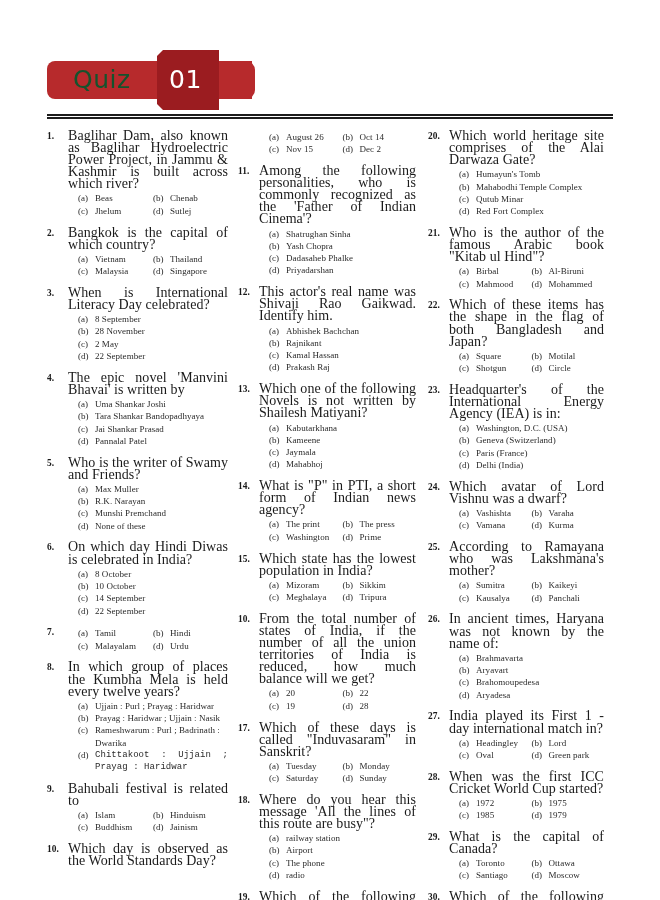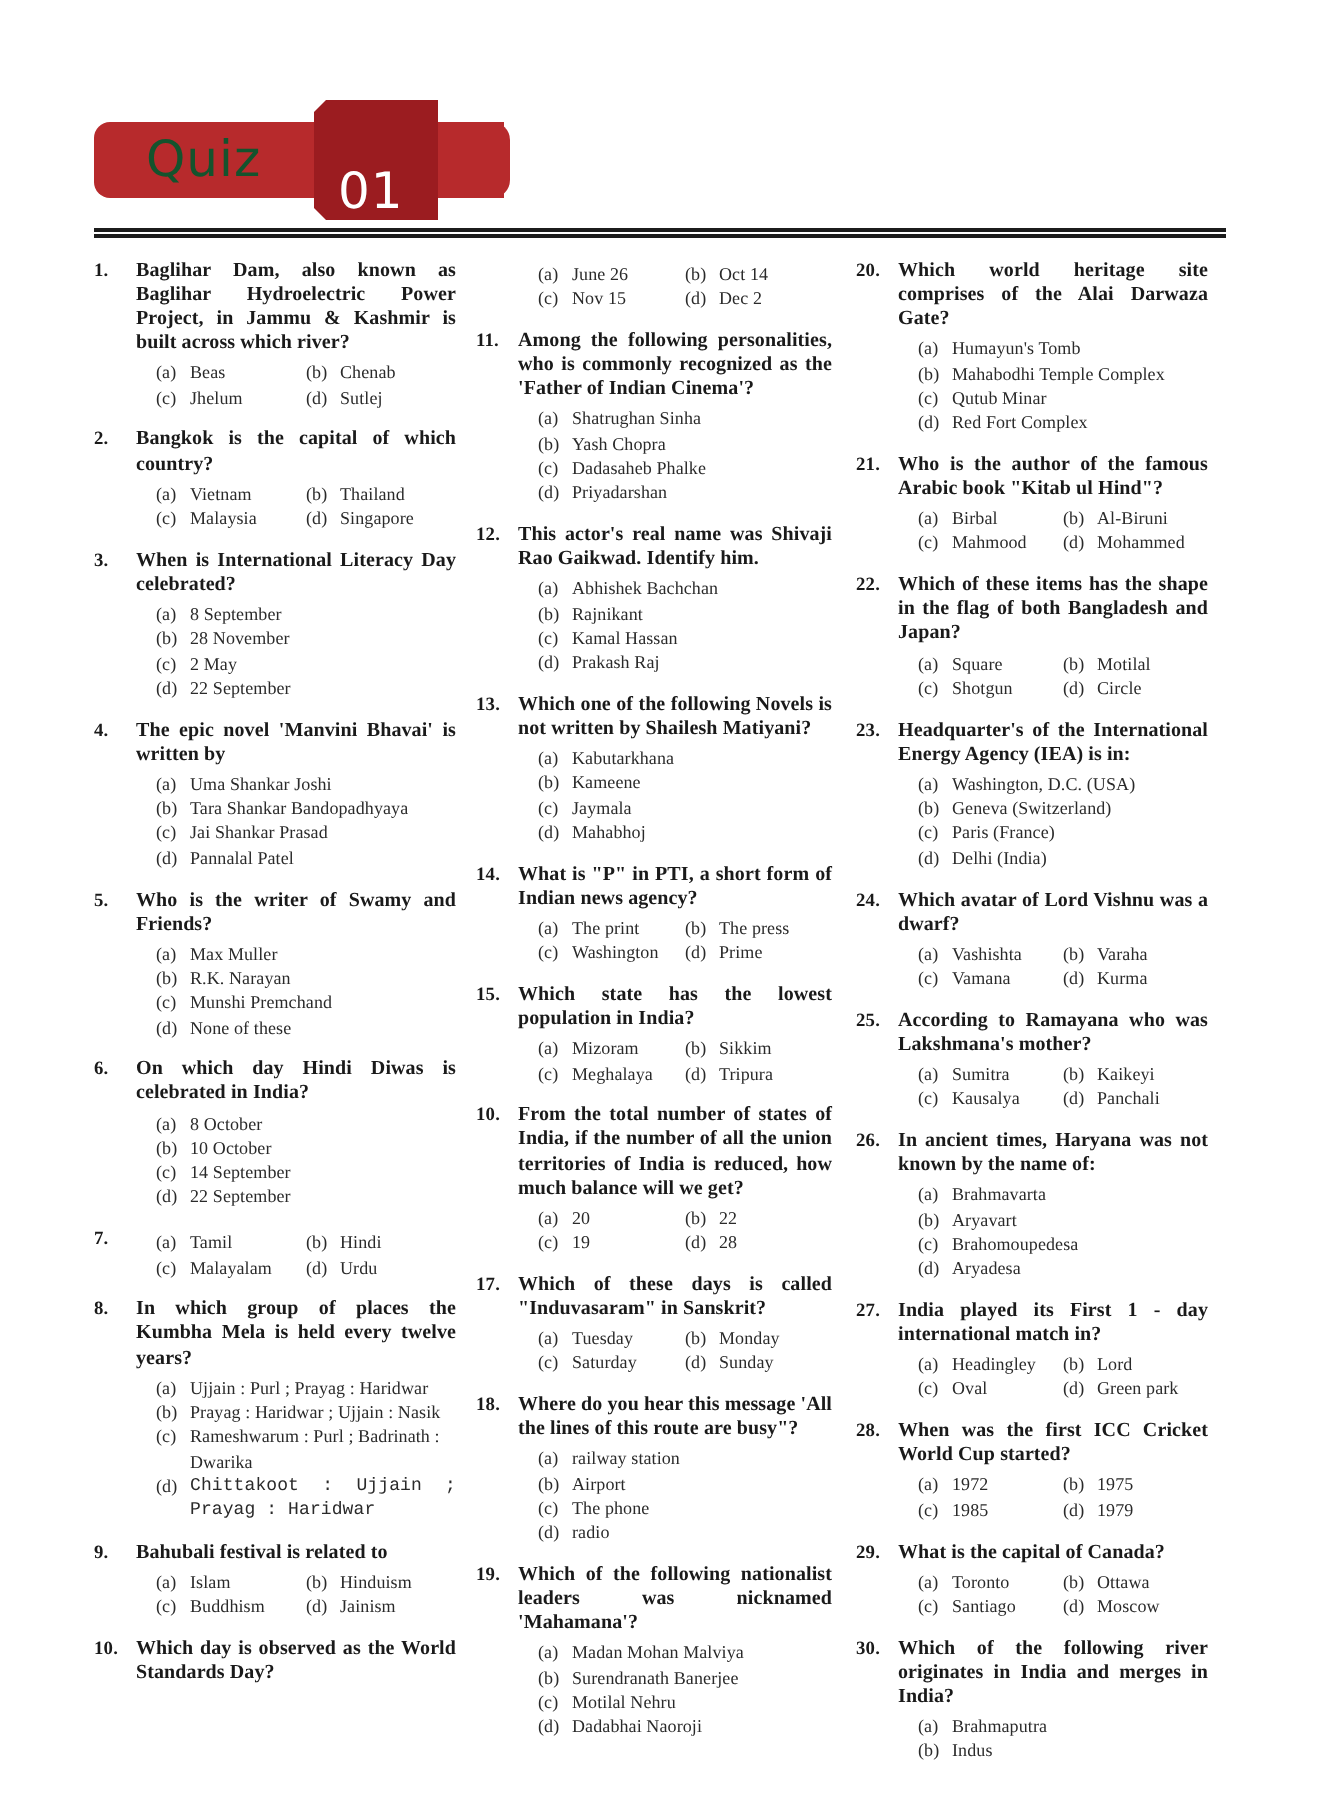--- a/index.html
+++ b/index.html
@@ -71,21 +71,20 @@
   .banner-num {
     position: absolute;
     left: 122px;
     top: 13px;
     font-family: "DejaVu Sans", "Liberation Sans", sans-serif;
     font-size: 25px;
     font-weight: 400;
     color: #ffffff;
     line-height: 34px;
     letter-spacing: 0.5px;
-    margin-top: 16px;
   }
 
   .rule {
     width: 100%;
     height: 5px;
     border-top: 2px solid #1c1c1c;
     border-bottom: 2px solid #1c1c1c;
     box-sizing: border-box;
     margin-top: 2px;
     margin-bottom: 11px;
@@ -117,22 +116,22 @@
     font-size: 9.4px;
     line-height: 12.1px;
     text-align: left;
     letter-spacing: 0.1px;
   }
   .q-body {
     flex: 1 1 auto;
     min-width: 0;
   }
   .q-text {
-    font-weight: bold;
-    font-size: 10px;
+    font-weight: normal;
+    font-size: 14px;
     line-height: 12.1px;
     text-align: justify;
     letter-spacing: 0.05px;
     margin-bottom: 1px;
   }
 
   
   .opts {
     padding-left: 10px;
     padding-top: 1px;
@@ -399,21 +398,21 @@
           </div>
         </div>
       </div>
       <div class="col">
         <div class="q">
           <div class="q-num"></div>
           <div class="q-body">
             <div class="opts two-col">
               <div class="opt">
                 <span class="opt-key">(a)</span>
-                <span class="opt-text">June 26</span>
+                <span class="opt-text">August 26</span>
               </div>
               <div class="opt">
                 <span class="opt-key">(b)</span>
                 <span class="opt-text">Oct 14</span>
               </div>
               <div class="opt">
                 <span class="opt-key">(c)</span>
                 <span class="opt-text">Nov 15</span>
               </div>
               <div class="opt">

